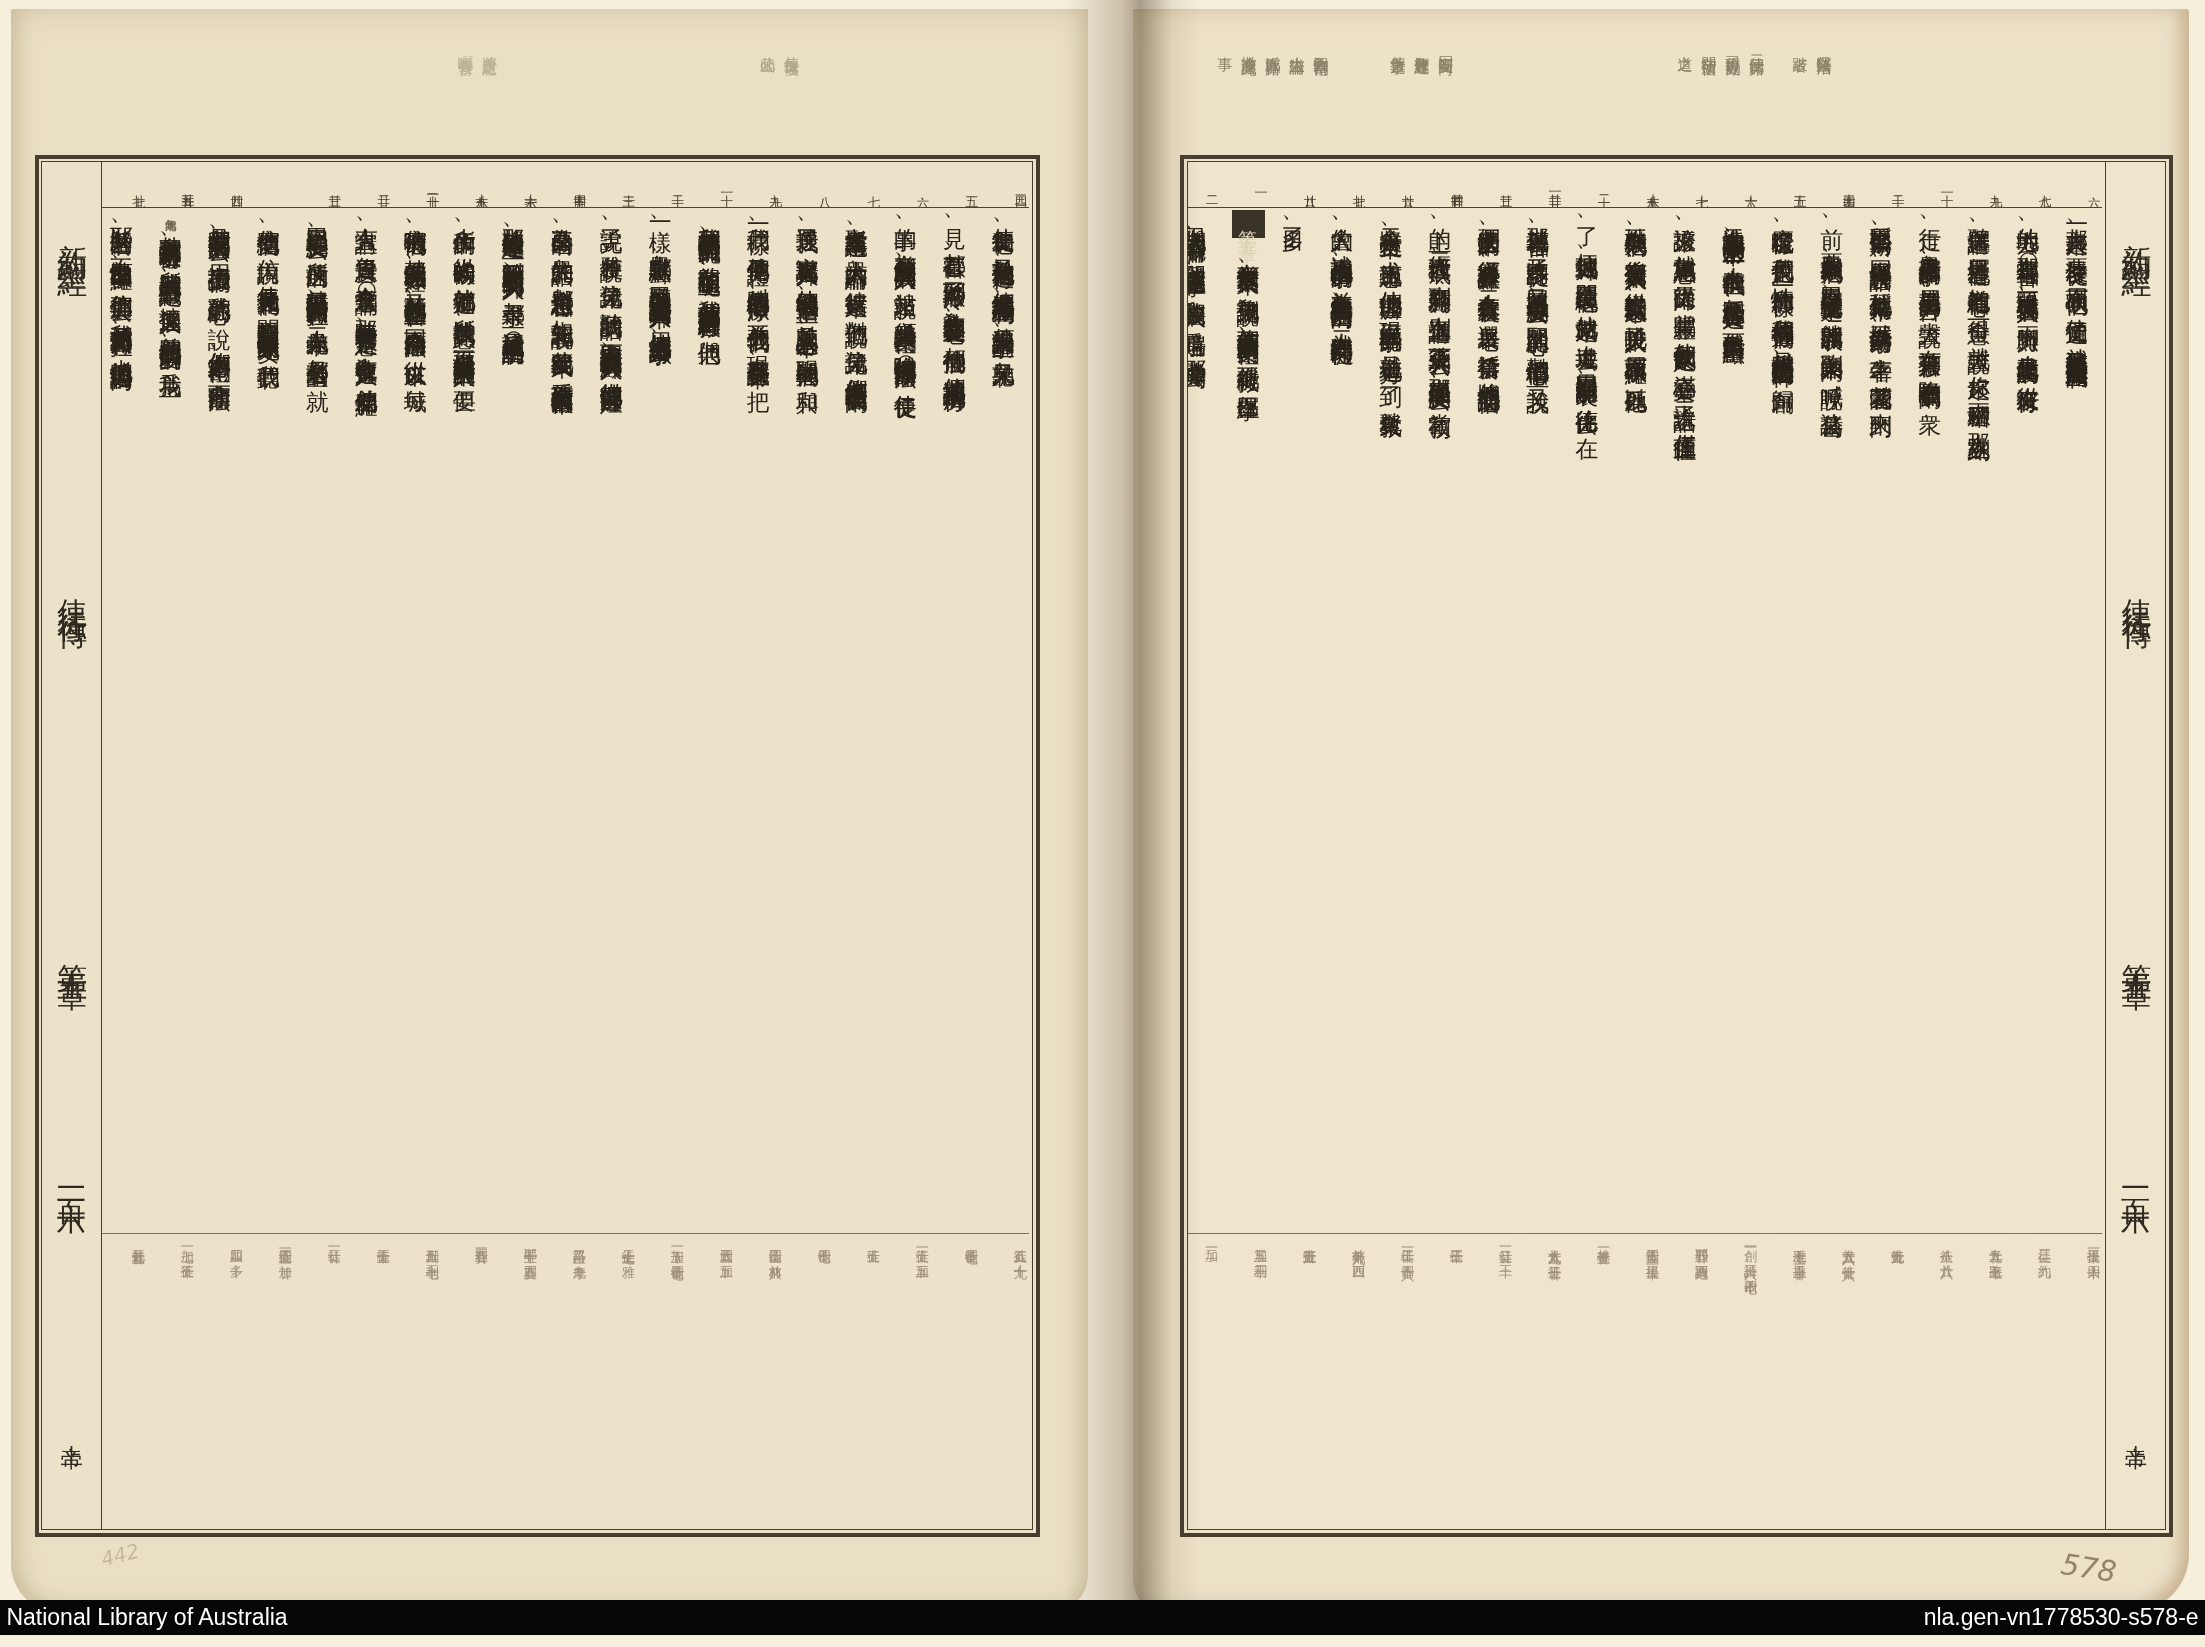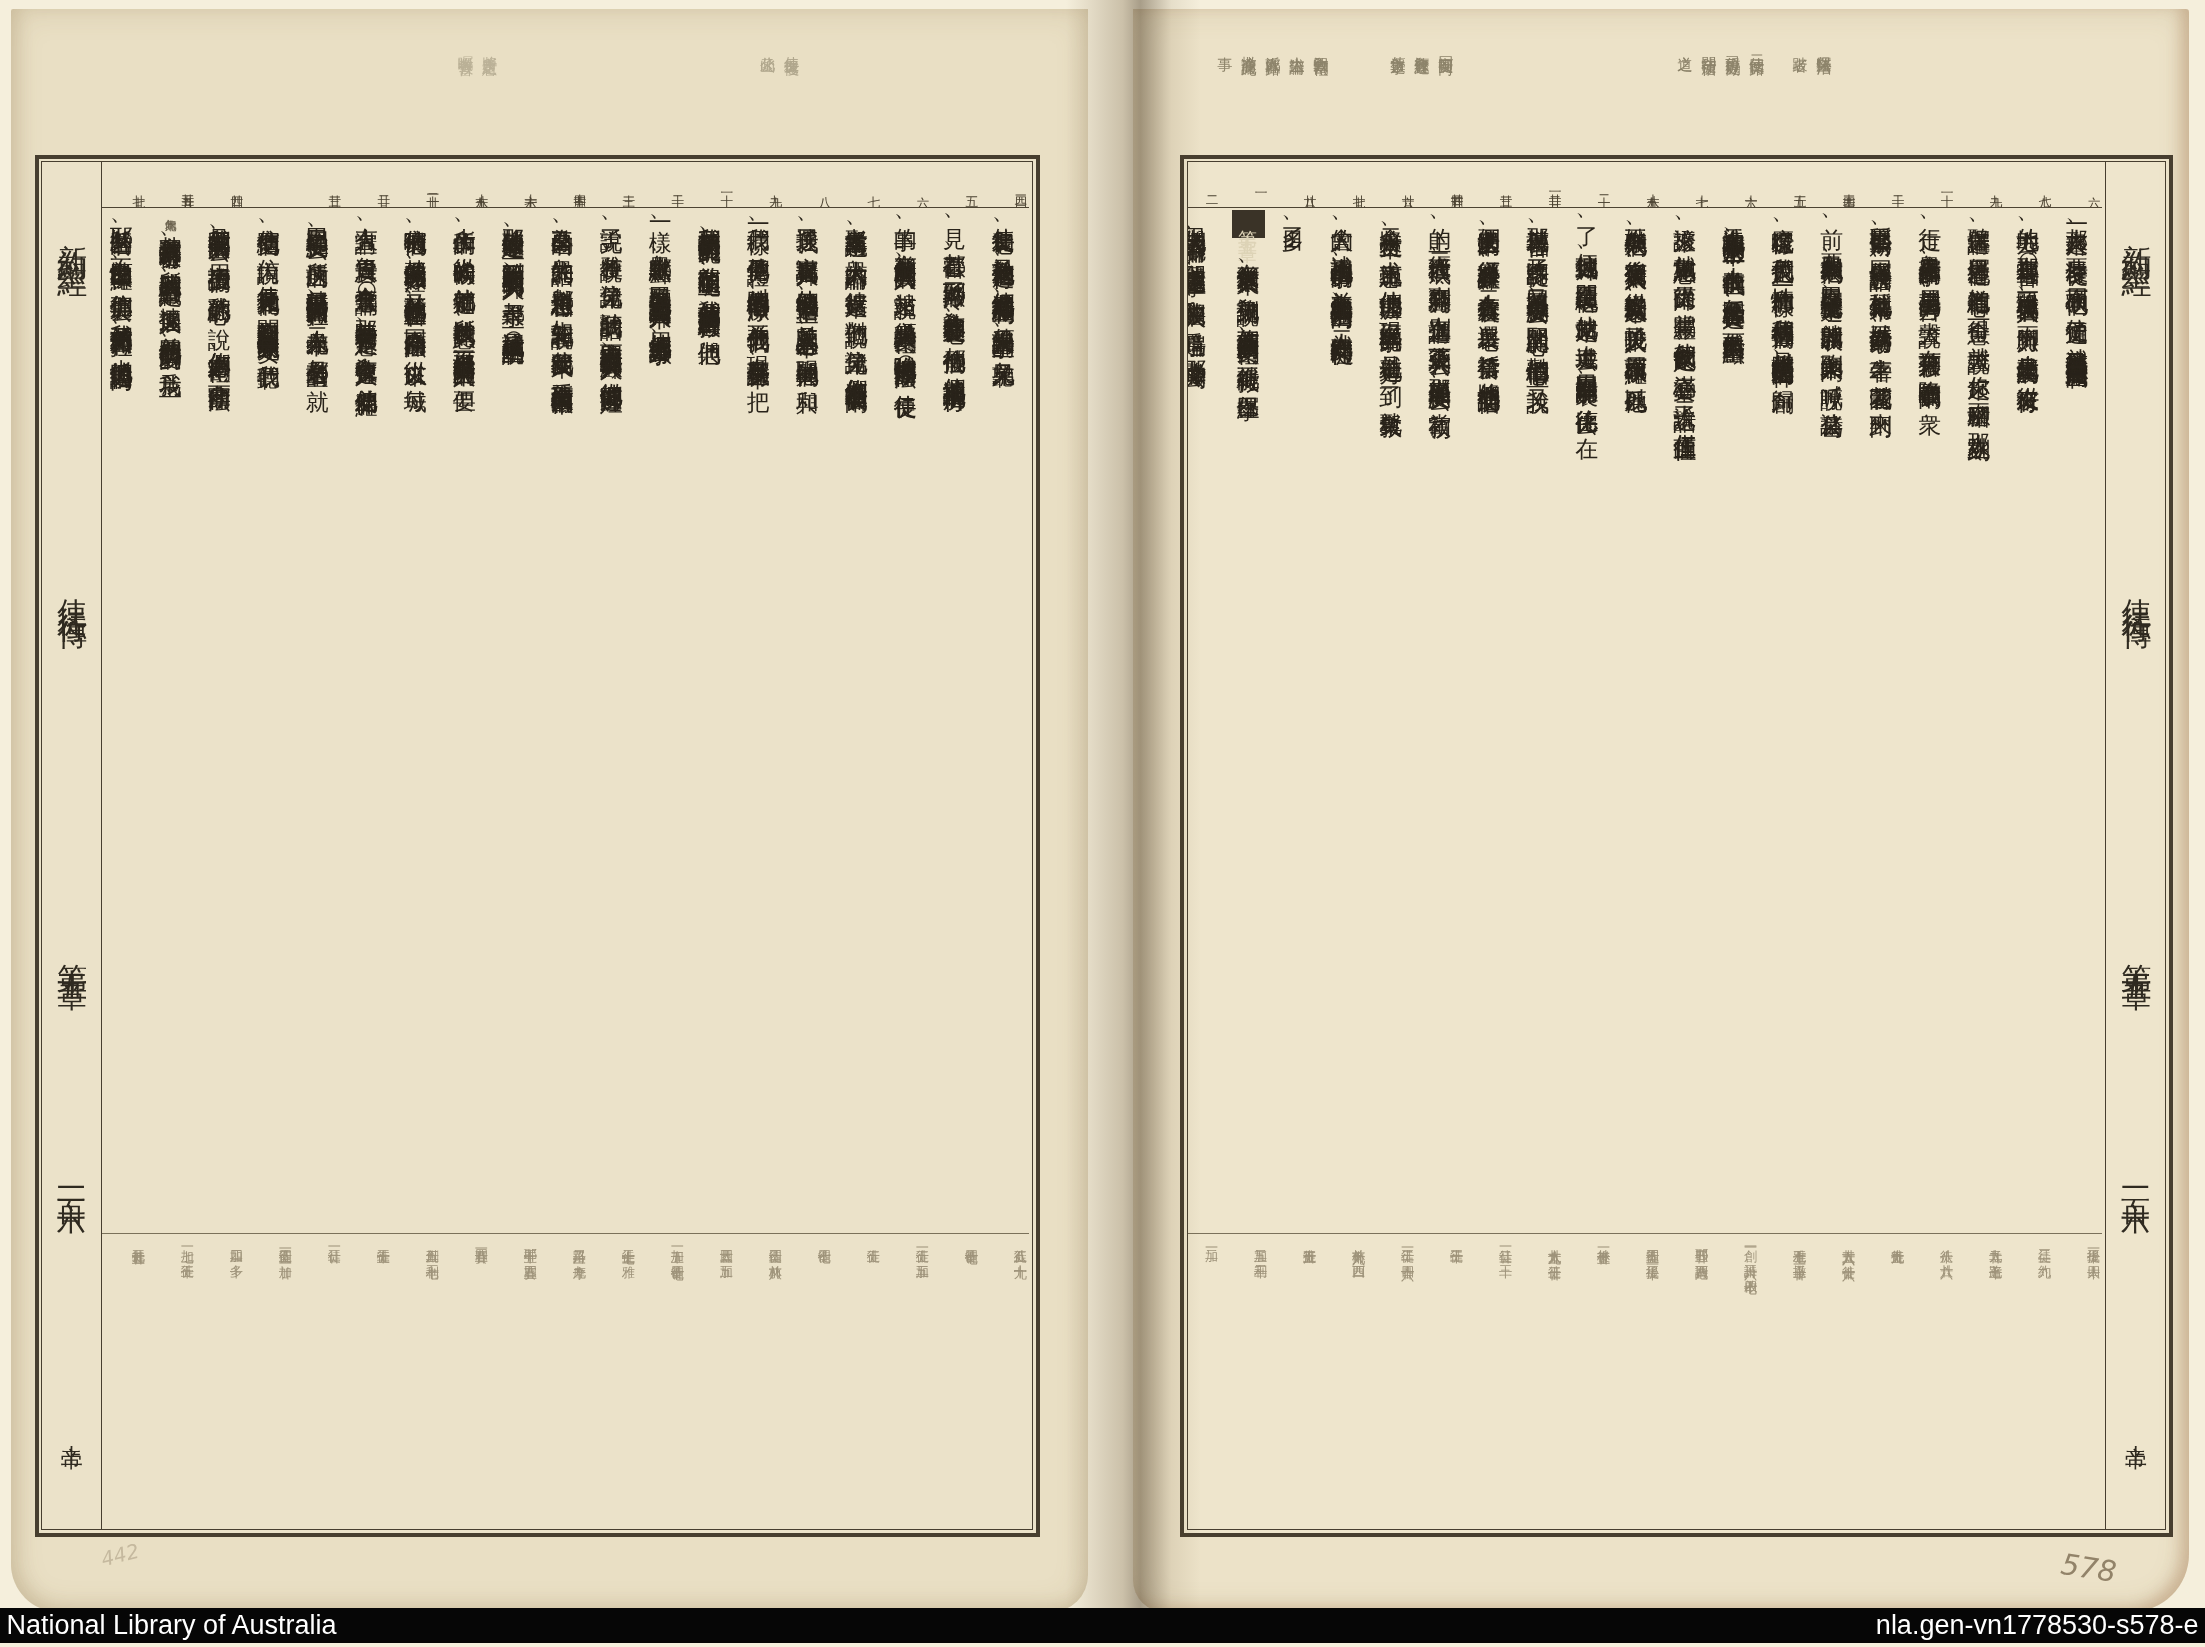--- a/index.html
+++ b/index.html
@@ -54,22 +54,22 @@
   .rp .mnote.i1{left:540px;}
   .rp .mnote.i2{left:253px;}
   .rp .mnote.i3{left:80px;}
   .lp .mnote.i0{left:745px;opacity:.55;}
   .lp .mnote.i1{left:443px;opacity:.45;}
   
   .hw{position:absolute;font-family:"DejaVu Sans",sans-serif;font-style:italic;color:#7c6c52;}
   .hw-r{left:2061px;top:1551px;font-size:29px;transform:rotate(9deg);opacity:.8;}
   .hw-l{left:101px;top:1543px;font-size:20px;transform:rotate(-14deg);opacity:.32;}
   
-  .bar{position:absolute;left:0;right:0;bottom:4px;height:35px;background:#060606;color:#ffffff;
-       font-family:"Liberation Sans",sans-serif;font-size:27px;
+  .bar{position:absolute;left:0;right:0;bottom:12px;height:35px;background:#060606;color:#ffffff;
+       font-family:"Liberation Sans",sans-serif;font-size:23px;
        display:flex;justify-content:space-between;align-items:center;padding:0 6.4px;box-sizing:border-box;}
 </style>
 </head>
 <body>
 
 <div class="scan">
 
   <div class="page lp">
     <div>
 

